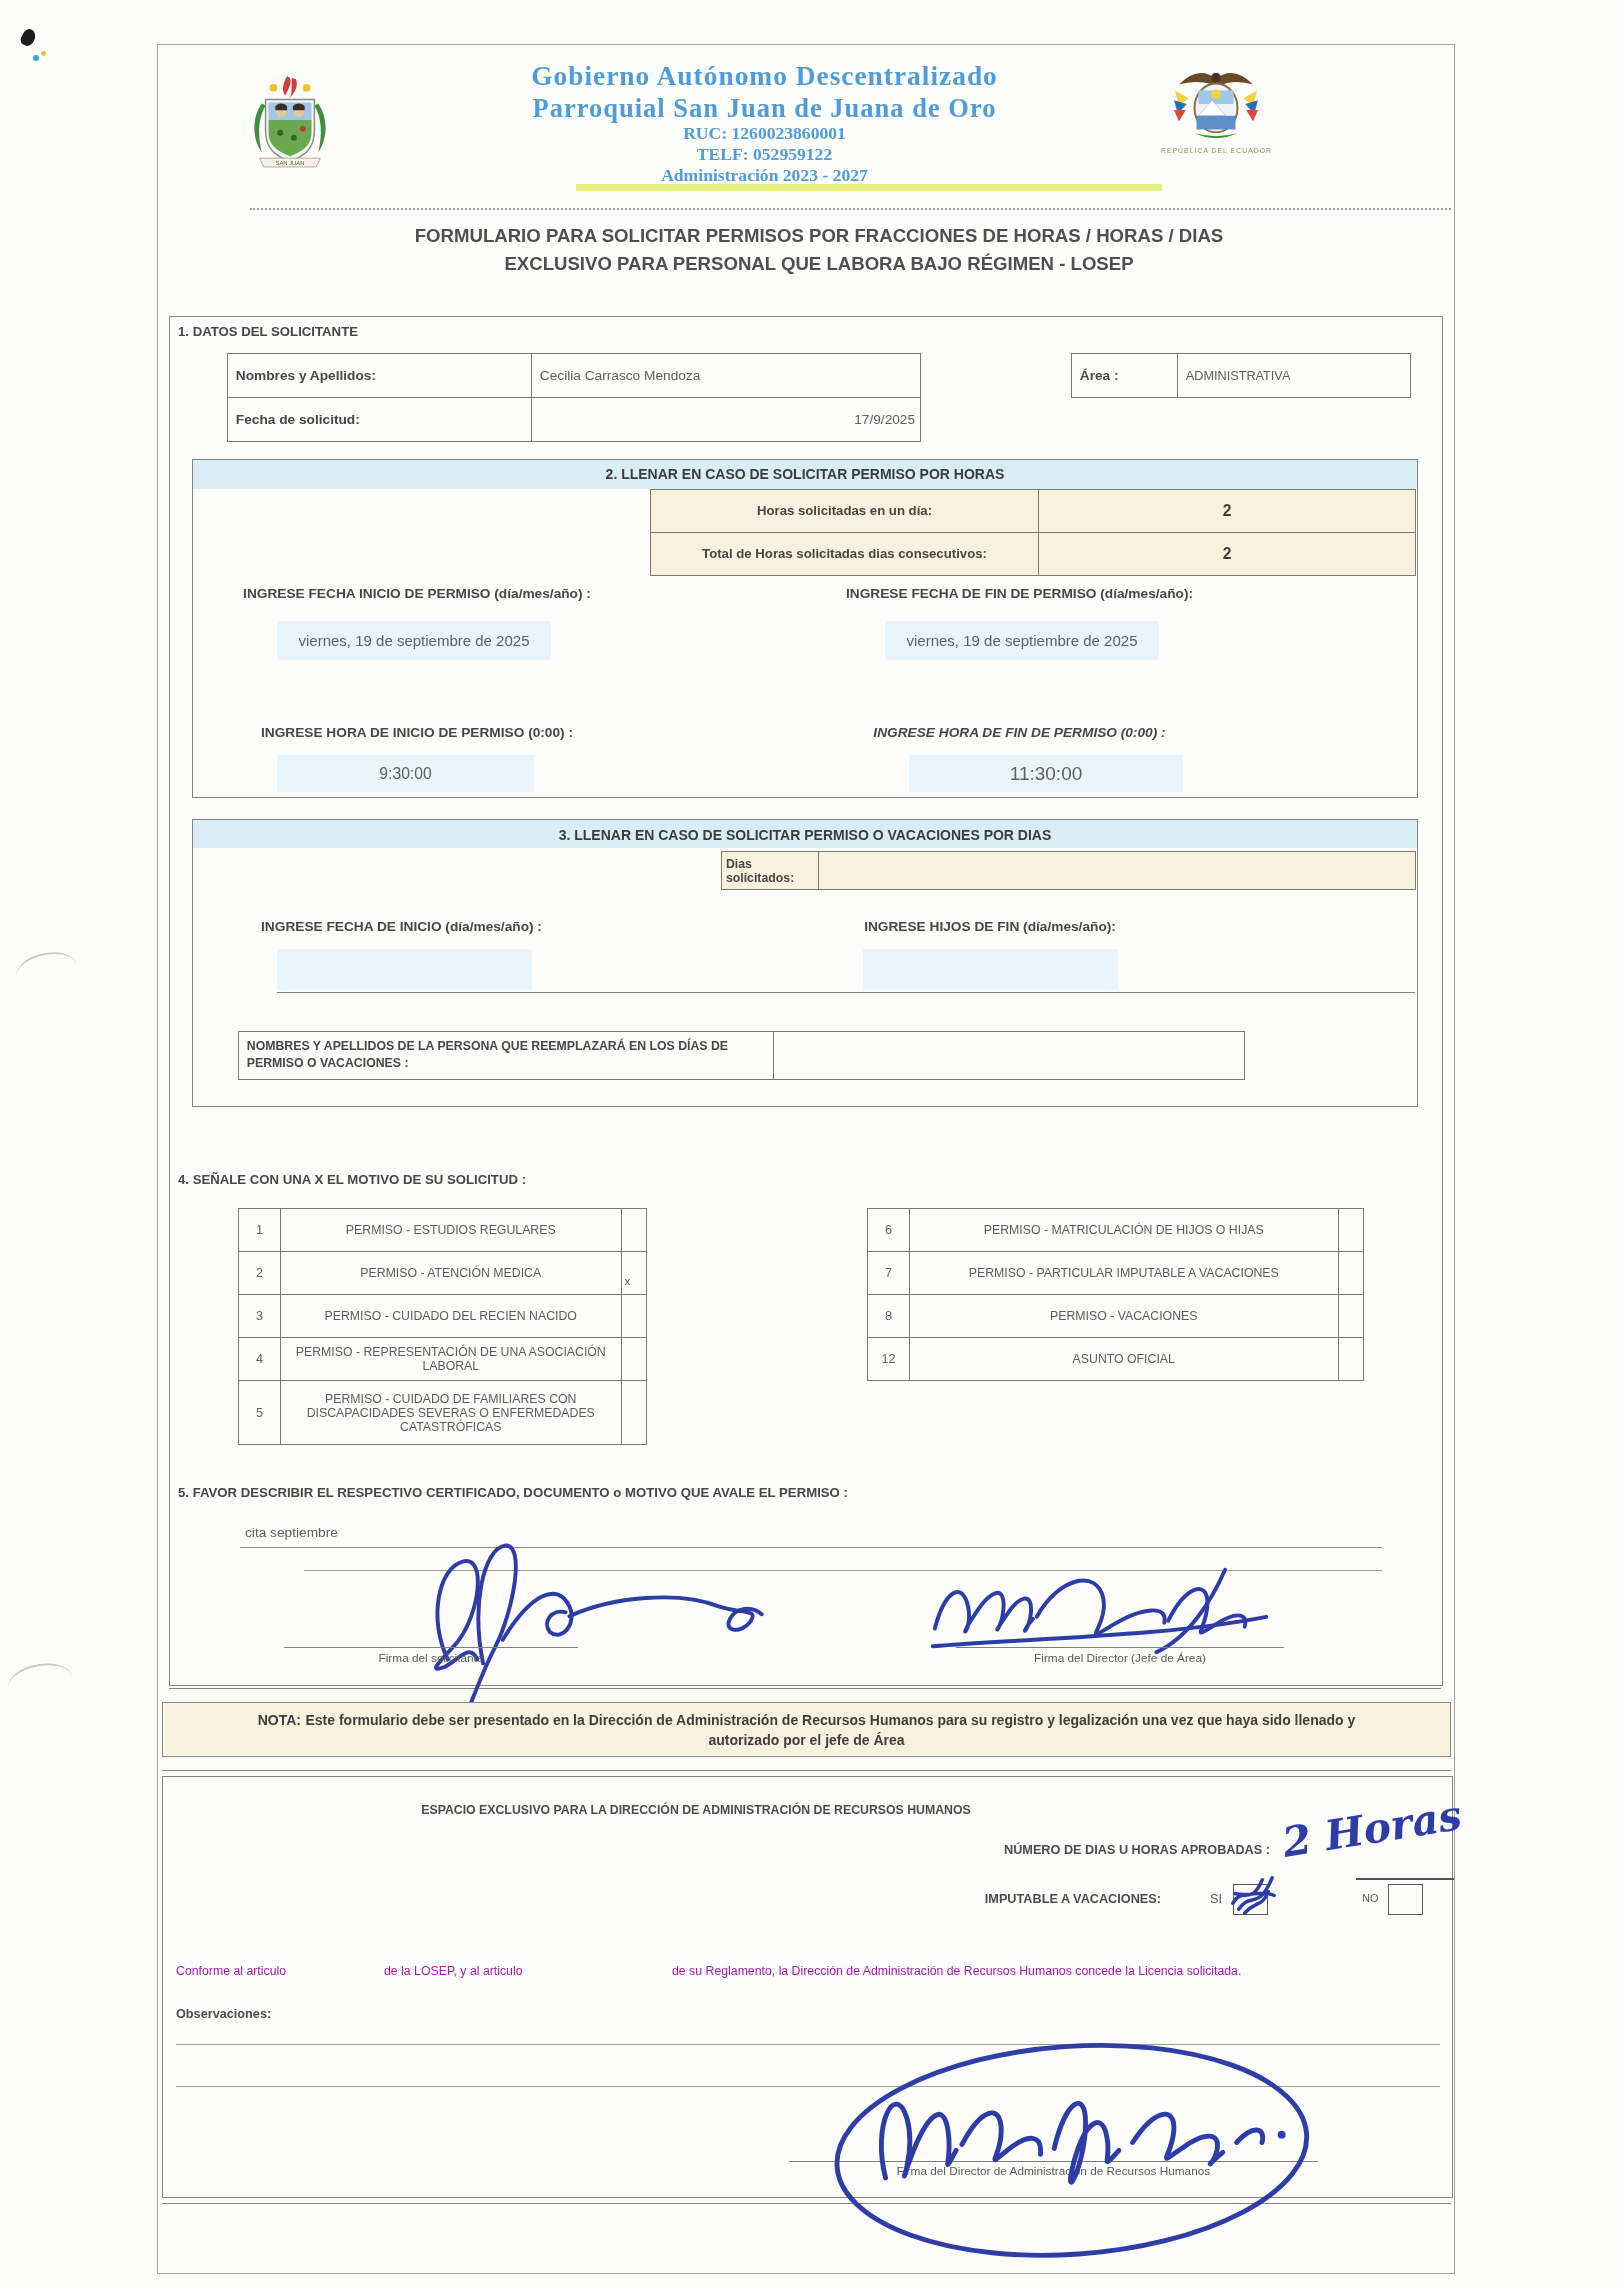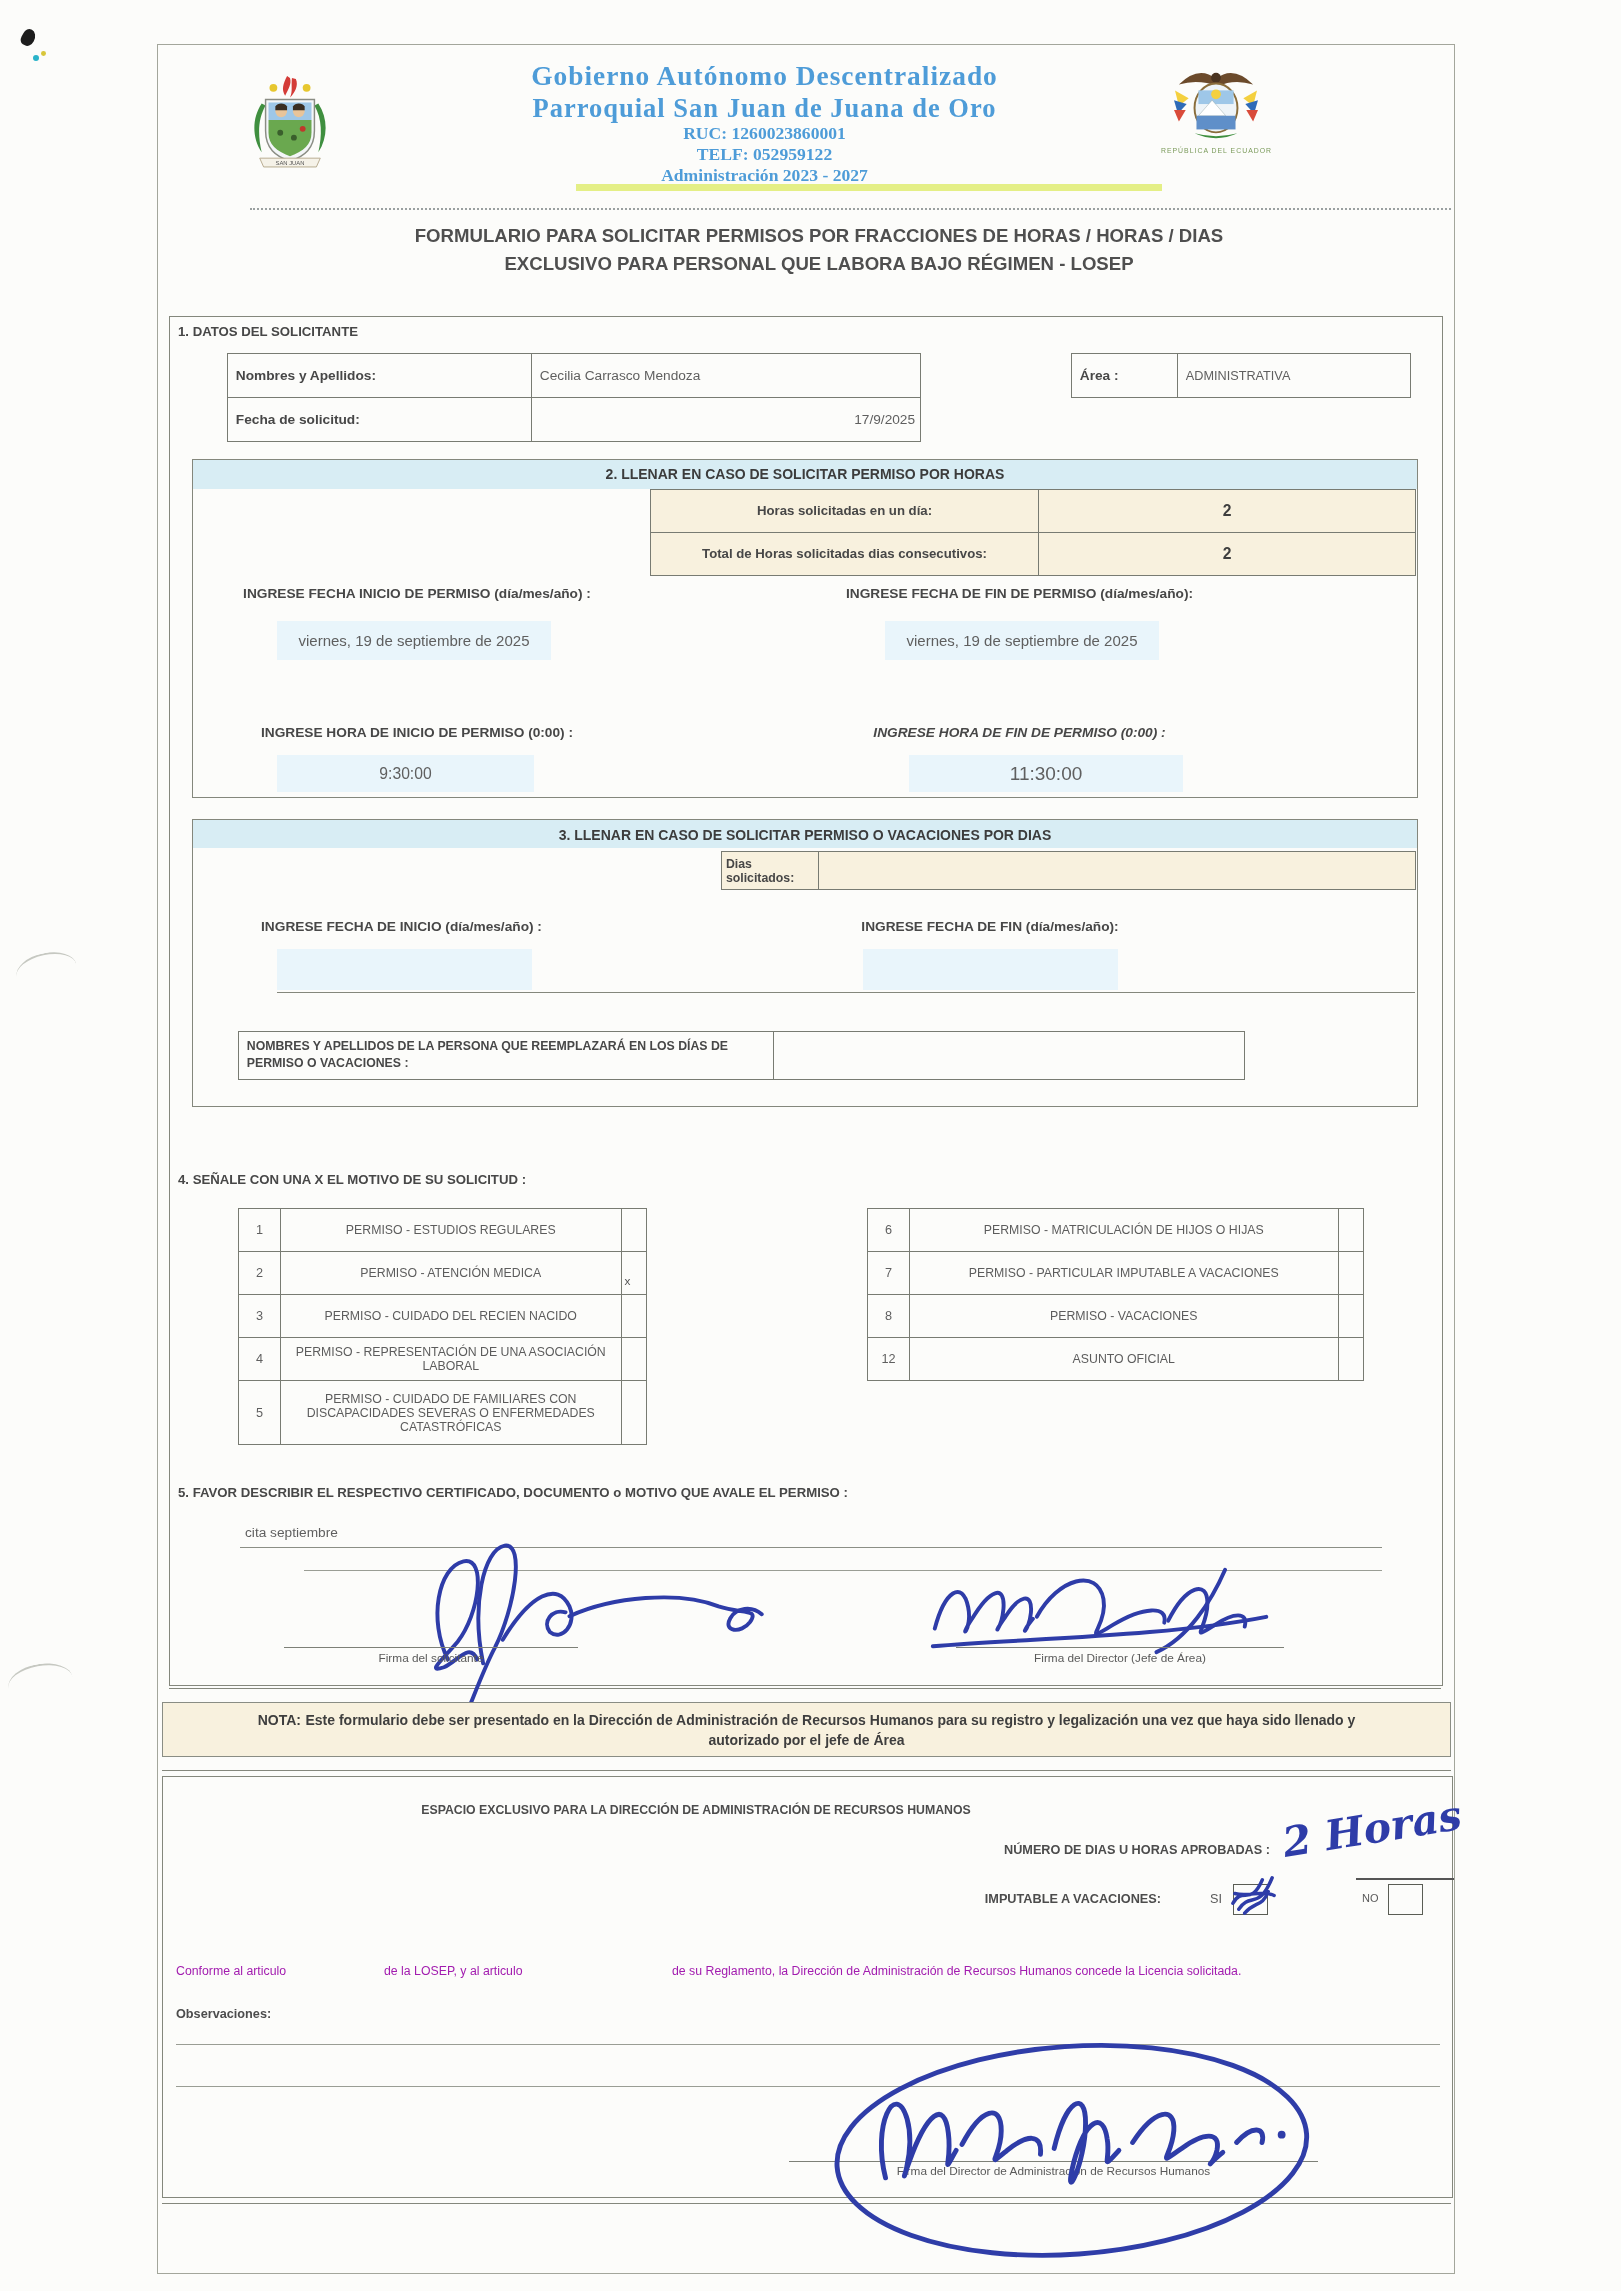--- a/index.html
+++ b/index.html
@@ -139,21 +139,21 @@
 
   <div class="abs box" style="left:192px;top:819px;width:1224px;height:286px;">
     <div class="secbar" style="height:28px;line-height:31px;font-size:14px;">3. LLENAR EN CASO DE SOLICITAR PERMISO O VACACIONES POR DIAS</div>
   </div>
   <div class="abs" style="left:721px;top:851px;width:695px;display:flex;">
     <div class="cream lab" style="width:98px;height:39px;border:1px solid #787b72;font-size:12.3px;display:flex;align-items:center;padding-left:3.9px;box-sizing:border-box;">Dias solicitados:</div>
     <div class="cream" style="flex:1;height:39px;border:1px solid #787b72;border-left:none;box-sizing:border-box;"></div>
   </div>
 
   <div class="abs lab ctr" style="left:235px;top:919px;width:333px;font-size:13.7px;">INGRESE FECHA DE INICIO (día/mes/año) :</div>
-  <div class="abs lab ctr" style="left:804px;top:919px;width:372px;font-size:13.7px;">INGRESE FECHA DE FIN (día/mes/año):</div>
+  <div class="abs lab ctr" style="left:804px;top:919px;width:372px;font-size:13.7px;">INGRESE HIJOS DE FIN (día/mes/año):</div>
   <div class="abs lblue" style="left:277px;top:949px;width:255px;height:41px;"></div>
   <div class="abs" style="left:277px;top:992px;width:647px;border-top:1.5px solid #84877c;"></div>
   <div class="abs lblue" style="left:863px;top:949px;width:255px;height:41px;"></div>
   <div class="abs" style="left:863px;top:992px;width:552px;border-top:1.5px solid #84877c;"></div>
 
   <div class="abs" style="left:238px;top:1031px;width:1007px;display:flex;">
     <div class="lab" style="width:536px;height:49px;border:1px solid #787b72;font-size:12.3px;line-height:16.7px;padding:5.9px 7.8px;box-sizing:border-box;">NOMBRES Y APELLIDOS DE LA PERSONA QUE REEMPLAZARÁ EN  LOS DÍAS DE PERMISO O VACACIONES :</div>
     <div style="flex:1;height:49px;border:1px solid #787b72;border-left:none;box-sizing:border-box;"></div>
   </div>
 

